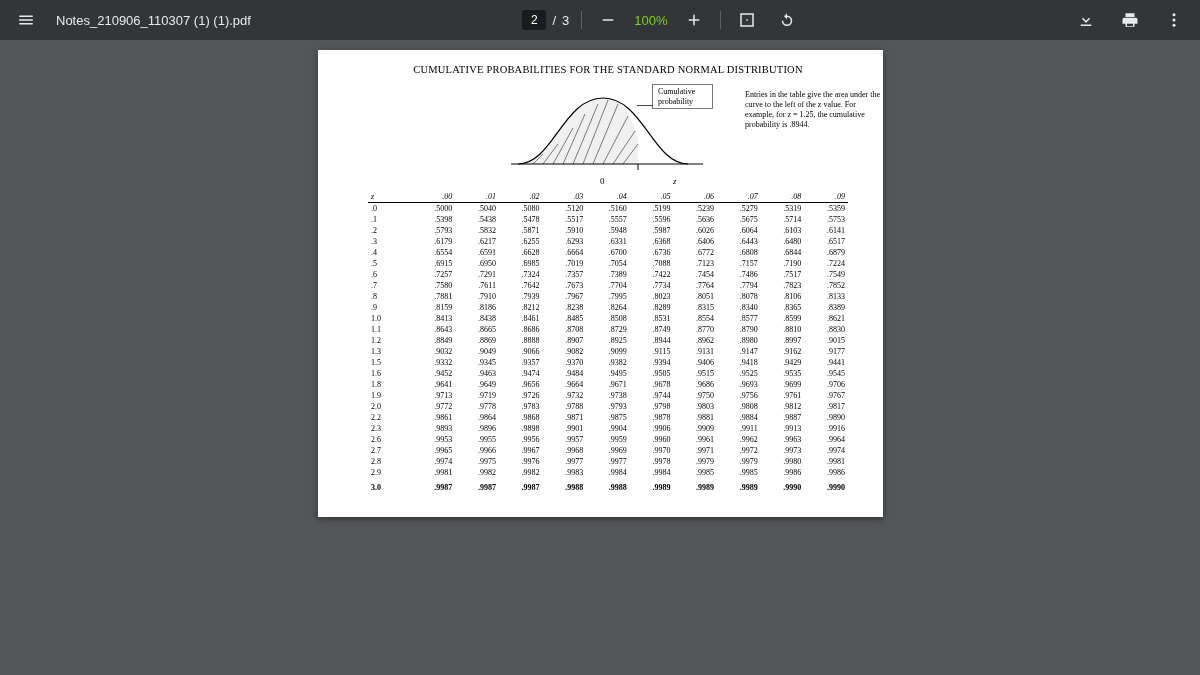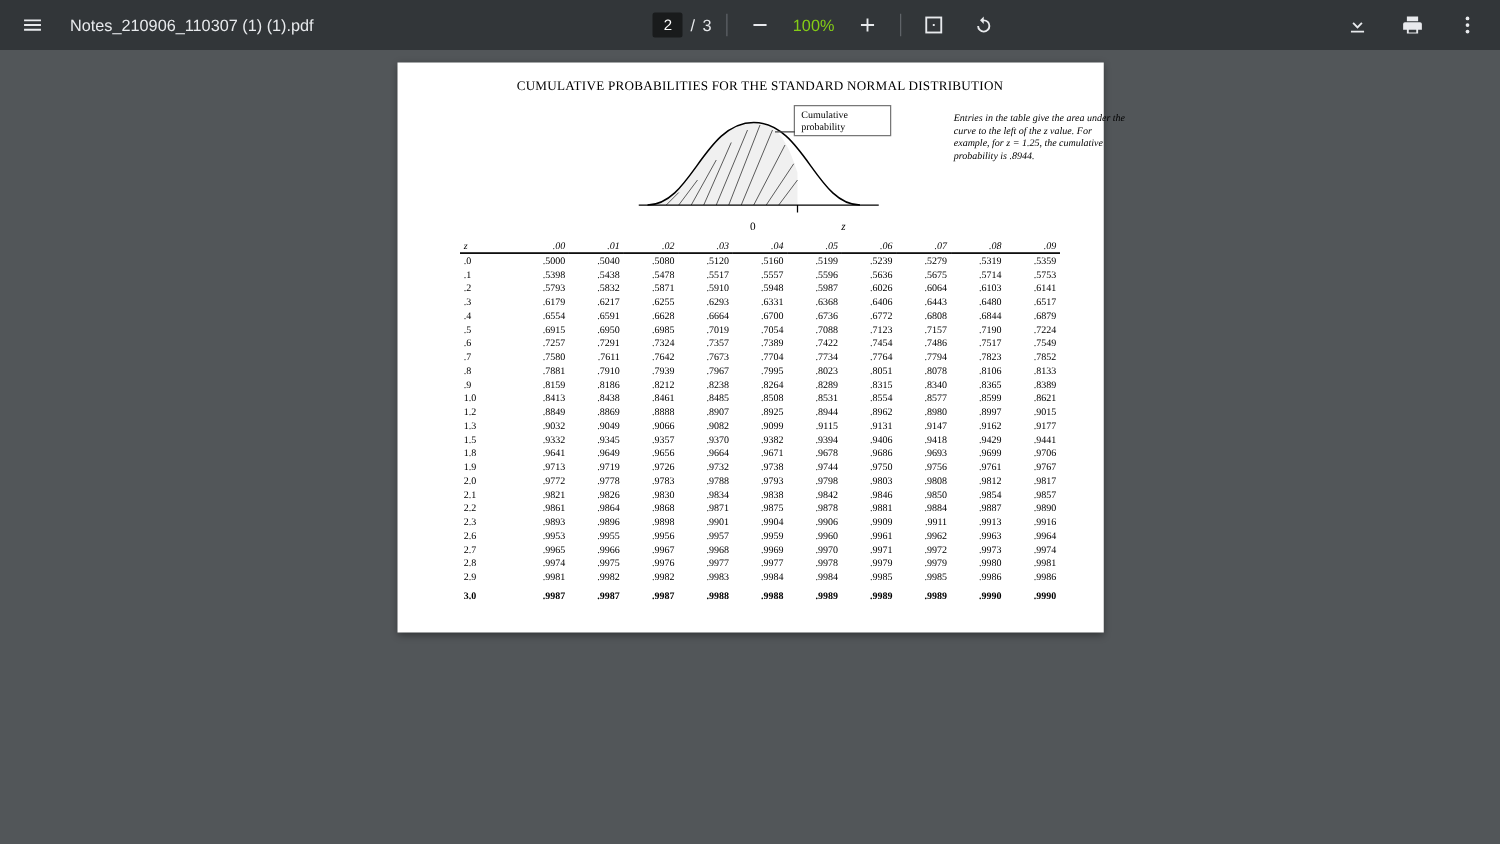--- a/index.html
+++ b/index.html
@@ -51,23 +51,23 @@
     padding: 14px 32px 24px 48px;
     box-shadow: 0 2px 6px rgba(0,0,0,.4);
     font-family: "Times New Roman", serif;
     color:#000;
   }
   .page-title { text-align:center; font-size:10.5px; letter-spacing:.2px; margin-bottom:6px; }
 
   .figure-row { display:flex; align-items:center; justify-content:center; gap:6px; margin:2px 0 10px 0; position:relative;}
   .curve-box { position: relative; width: 210px; height: 90px; }
   .curve-box svg { position:absolute; inset:0; }
-  .curve-ann1 { position:absolute; left:132px; top:-2px; font-size:8px; border:1px solid #777; padding:2px 5px; line-height:1.2; background:#fff;}
+  .curve-ann1 { position:absolute; left:149px; top:-2px; font-size:8px; border:1px solid #777; padding:2px 5px; line-height:1.2; background:#fff;}
   .curve-ann1::after { content:""; position:absolute; left:-16px; top:20px; width:16px; height:1px; background:#444;}
-  .curve-caption { position:absolute; left:260px; top:4px; width:140px; font-size:8px; line-height:1.25;font-style:italic;}
+  .curve-caption { position:absolute; left:242px; top:4px; width:140px; font-size:8px; line-height:1.25;}
   .axis-label { position:absolute; bottom:-10px; font-size:9px;}
   .axis-label.zero { left: 97px; }
   .axis-label.z { left: 170px; font-style:italic;}
 
   table.z-table { border-collapse: collapse; margin: 0 auto; font-size:8px; table-layout:fixed; width:480px;}
   table.z-table td, table.z-table th { text-align:right; padding: 1px 3px; white-space:nowrap;}
   table.z-table thead th { border-bottom:1px solid #000; font-weight:normal; font-style:italic;}
   table.z-table td.zcol { text-align:left; width:24px; }
   table.z-table thead th.zcol { text-align:left; }
   .group-gap td { padding-top:5px; }
@@ -325,20 +325,33 @@
             <td>.8461</td>
             <td>.8485</td>
             <td>.8508</td>
             <td>.8531</td>
             <td>.8554</td>
             <td>.8577</td>
             <td>.8599</td>
             <td>.8621</td>
           </tr>
           <tr>
+            <td class="zcol">1.1</td>
+            <td>.8643</td>
+            <td>.8665</td>
+            <td>.8686</td>
+            <td>.8708</td>
+            <td>.8729</td>
+            <td>.8749</td>
+            <td>.8770</td>
+            <td>.8790</td>
+            <td>.8810</td>
+            <td>.8830</td>
+          </tr>
+          <tr>
             <td class="zcol">1.2</td>
             <td>.8849</td>
             <td>.8869</td>
             <td>.8888</td>
             <td>.8907</td>
             <td>.8925</td>
             <td>.8944</td>
             <td>.8962</td>
             <td>.8980</td>
             <td>.8997</td>
@@ -364,20 +377,33 @@
             <td>.9357</td>
             <td>.9370</td>
             <td>.9382</td>
             <td>.9394</td>
             <td>.9406</td>
             <td>.9418</td>
             <td>.9429</td>
             <td>.9441</td>
           </tr>
           <tr>
+            <td class="zcol">1.6</td>
+            <td>.9452</td>
+            <td>.9463</td>
+            <td>.9474</td>
+            <td>.9484</td>
+            <td>.9495</td>
+            <td>.9505</td>
+            <td>.9515</td>
+            <td>.9525</td>
+            <td>.9535</td>
+            <td>.9545</td>
+          </tr>
+          <tr>
             <td class="zcol">1.8</td>
             <td>.9641</td>
             <td>.9649</td>
             <td>.9656</td>
             <td>.9664</td>
             <td>.9671</td>
             <td>.9678</td>
             <td>.9686</td>
             <td>.9693</td>
             <td>.9699</td>
@@ -403,33 +429,20 @@
             <td>.9783</td>
             <td>.9788</td>
             <td>.9793</td>
             <td>.9798</td>
             <td>.9803</td>
             <td>.9808</td>
             <td>.9812</td>
             <td>.9817</td>
           </tr>
           <tr>
-            <td class="zcol">2.1</td>
-            <td>.9821</td>
-            <td>.9826</td>
-            <td>.9830</td>
-            <td>.9834</td>
-            <td>.9838</td>
-            <td>.9842</td>
-            <td>.9846</td>
-            <td>.9850</td>
-            <td>.9854</td>
-            <td>.9857</td>
-          </tr>
-          <tr>
             <td class="zcol">2.2</td>
             <td>.9861</td>
             <td>.9864</td>
             <td>.9868</td>
             <td>.9871</td>
             <td>.9875</td>
             <td>.9878</td>
             <td>.9881</td>
             <td>.9884</td>
             <td>.9887</td>

